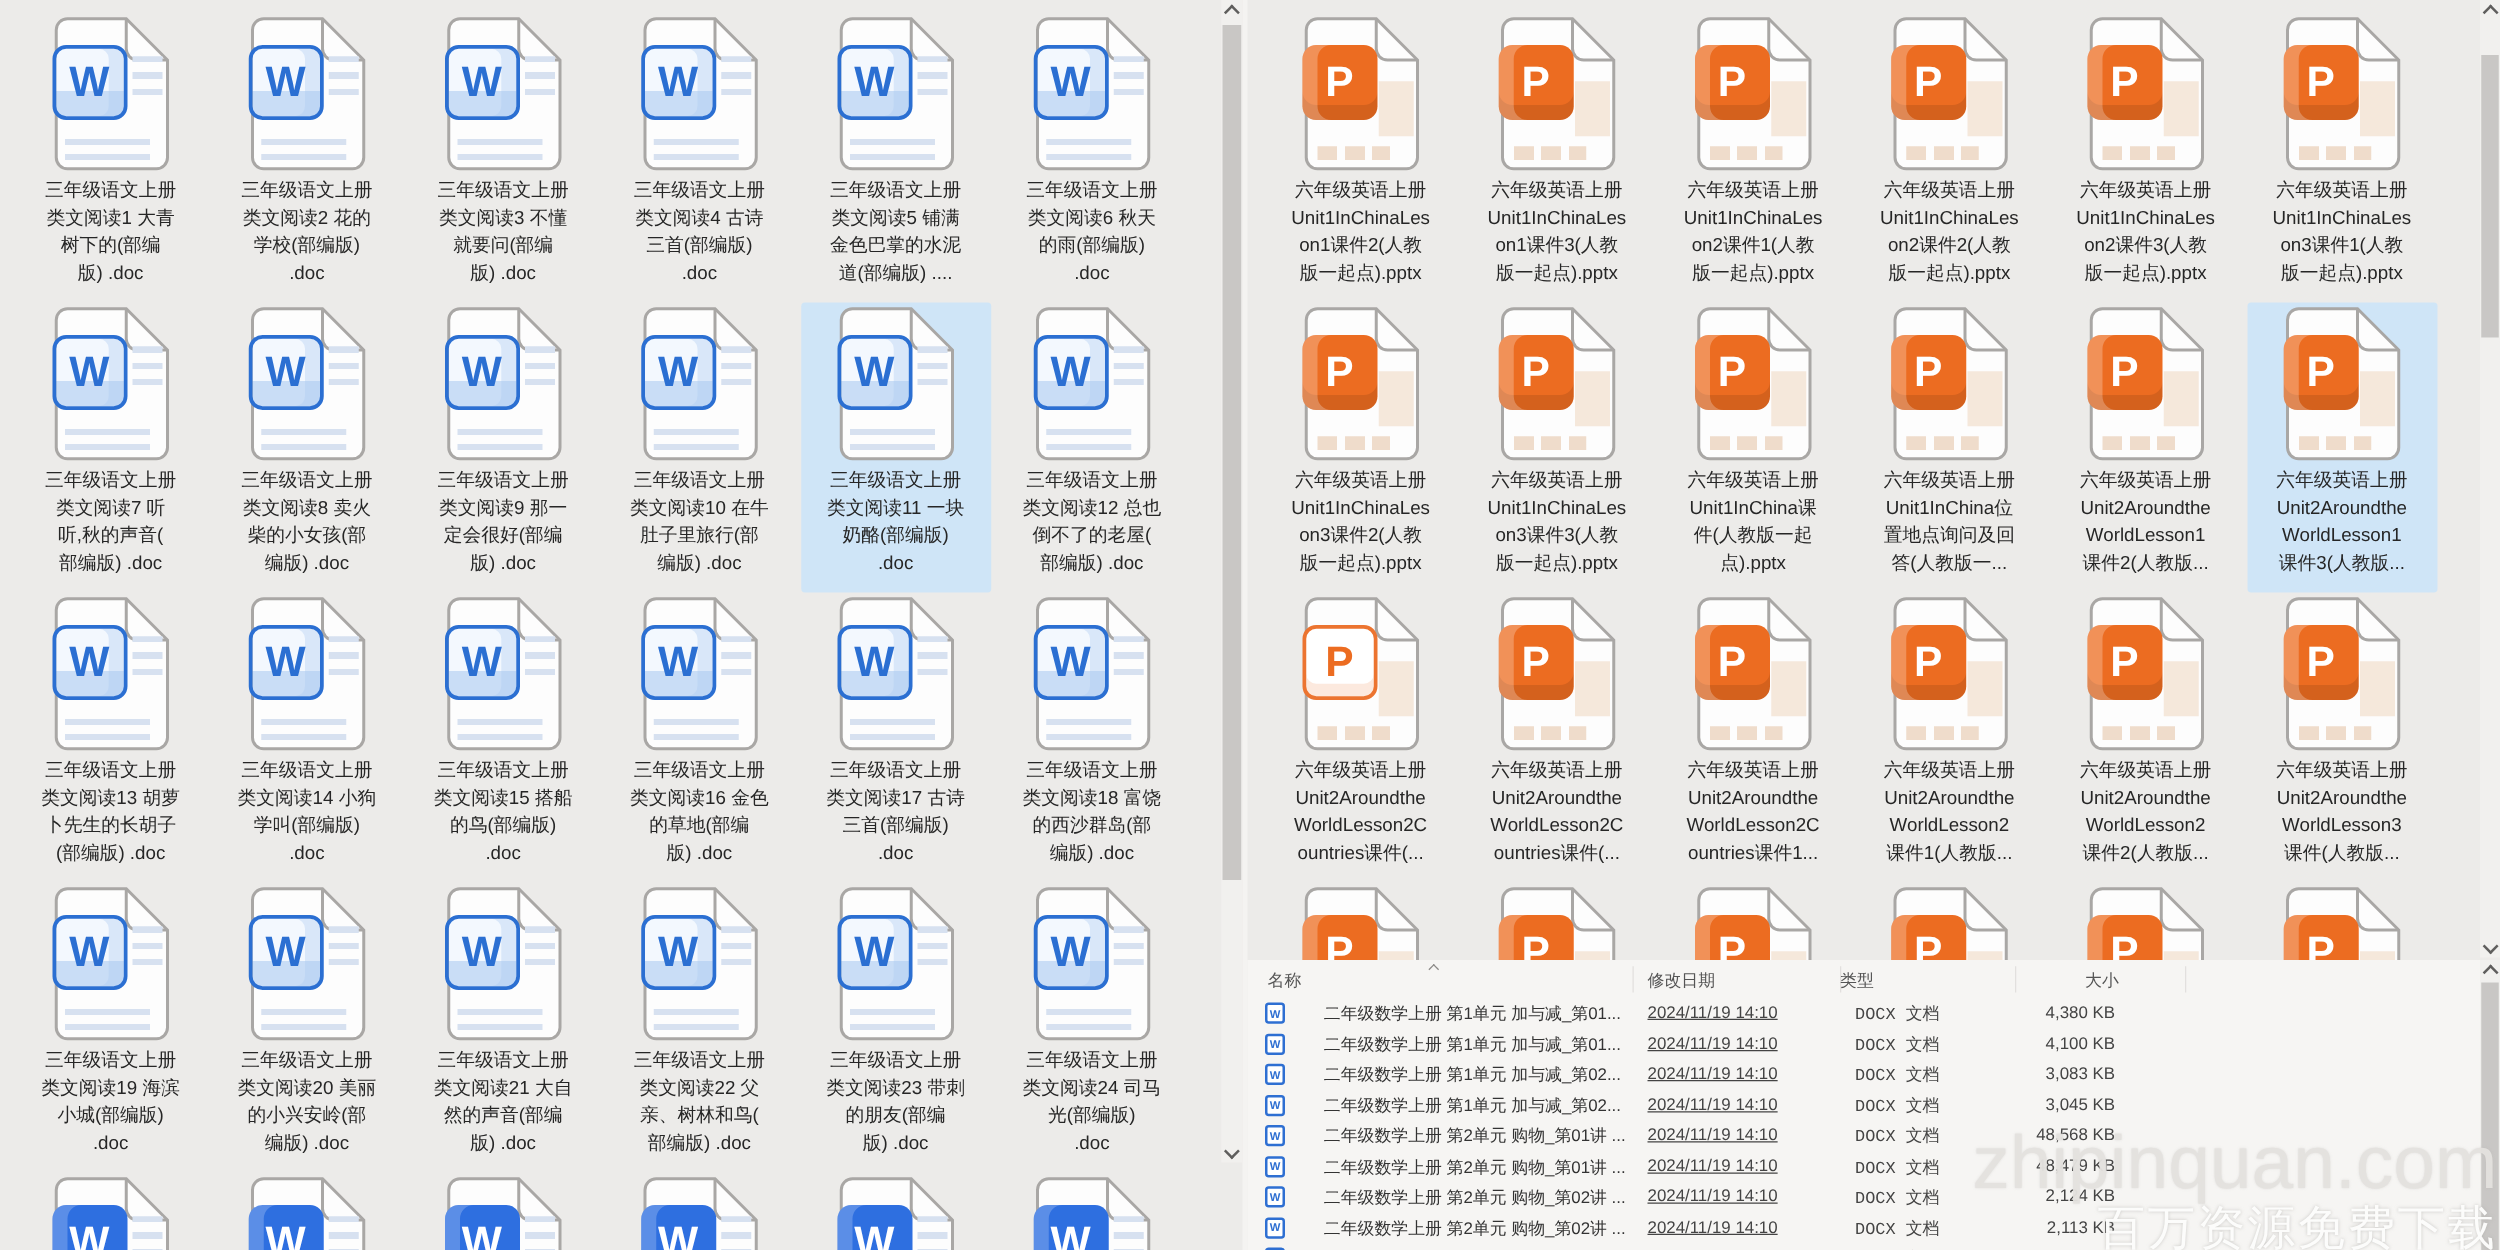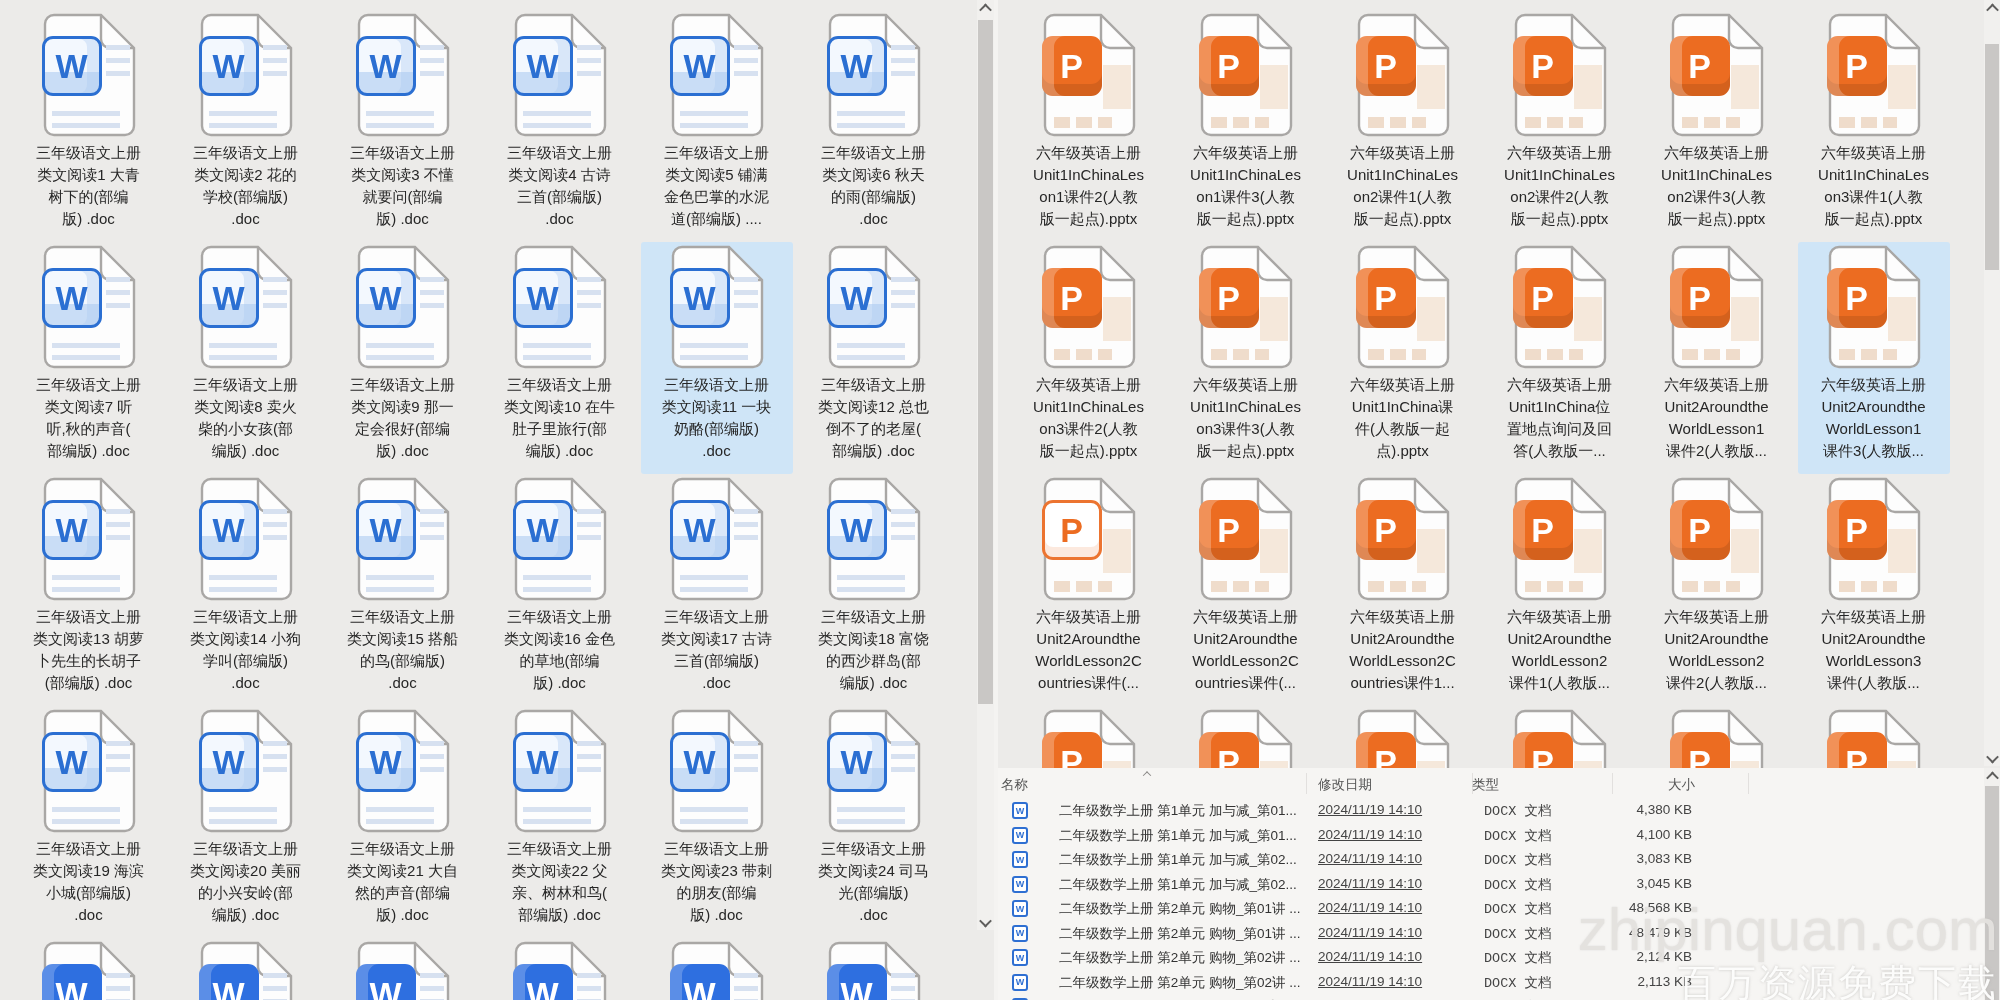--- a/index.html
+++ b/index.html
@@ -31,21 +31,21 @@
   .v-word .deco-bottom,.v-word-solid .deco-bottom{left:11px;bottom:9px;width:68px;height:17px;
       background:repeating-linear-gradient(180deg,#d7e1f0 0 5px,transparent 5px 12px);}
   .v-ppt .deco-side,.v-ppt-outline .deco-side{right:6px;top:52px;width:28px;height:44px;background:#f5e8db;}
   .v-ppt .deco-bottom,.v-ppt-outline .deco-bottom{left:13px;bottom:9px;width:58px;height:11px;
       background:repeating-linear-gradient(90deg,#efdccb 0 16px,transparent 16px 22px);}
   .label{margin-top:5px;font-size:15px;line-height:22px;color:#262626;text-align:center;white-space:pre-line;}
   
   .list-panel{position:absolute;left:998px;top:768px;width:1002px;height:232px;background:#f6f5f3;overflow:hidden;}
   .list-header{position:relative;height:30px;font-size:13.5px;color:#555;}
   .list-header .hcell{position:absolute;top:8px;}
-  .h-name{left:3px;text-align:right;}.h-date{left:320px;}.h-type{left:474px;}.h-size{left:626px;margin-left:44px;}
+  .h-name{left:16px;text-align:right;}.h-date{left:320px;}.h-type{left:474px;}.h-size{left:626px;margin-left:44px;}
   .hsep{position:absolute;top:5px;width:1px;height:21px;background:#e2e0de;}
   .sort-chevron{position:absolute;left:146px;top:3px;}
   .lrow{position:relative;height:24.5px;font-size:13.5px;color:#444;}
   .mini{position:absolute;left:14px;top:4px;width:12px;height:13px;border:2px solid #2e6fd2;border-radius:3px;
         background:#fff;color:#2e6fd2;font-size:9px;font-weight:bold;display:flex;align-items:center;justify-content:center;}
   .c-name{position:absolute;left:37px;top:4px;width:262px;white-space:nowrap;overflow:hidden;color:#333;margin-left:24px;}
   .c-date{position:absolute;left:320px;top:4px;text-decoration:underline;}
   .c-type{position:absolute;left:486px;top:4px;font-family:Liberation Mono, monospace;}
   .c-size{position:absolute;left:552px;top:4px;width:142px;text-align:right;}
   

